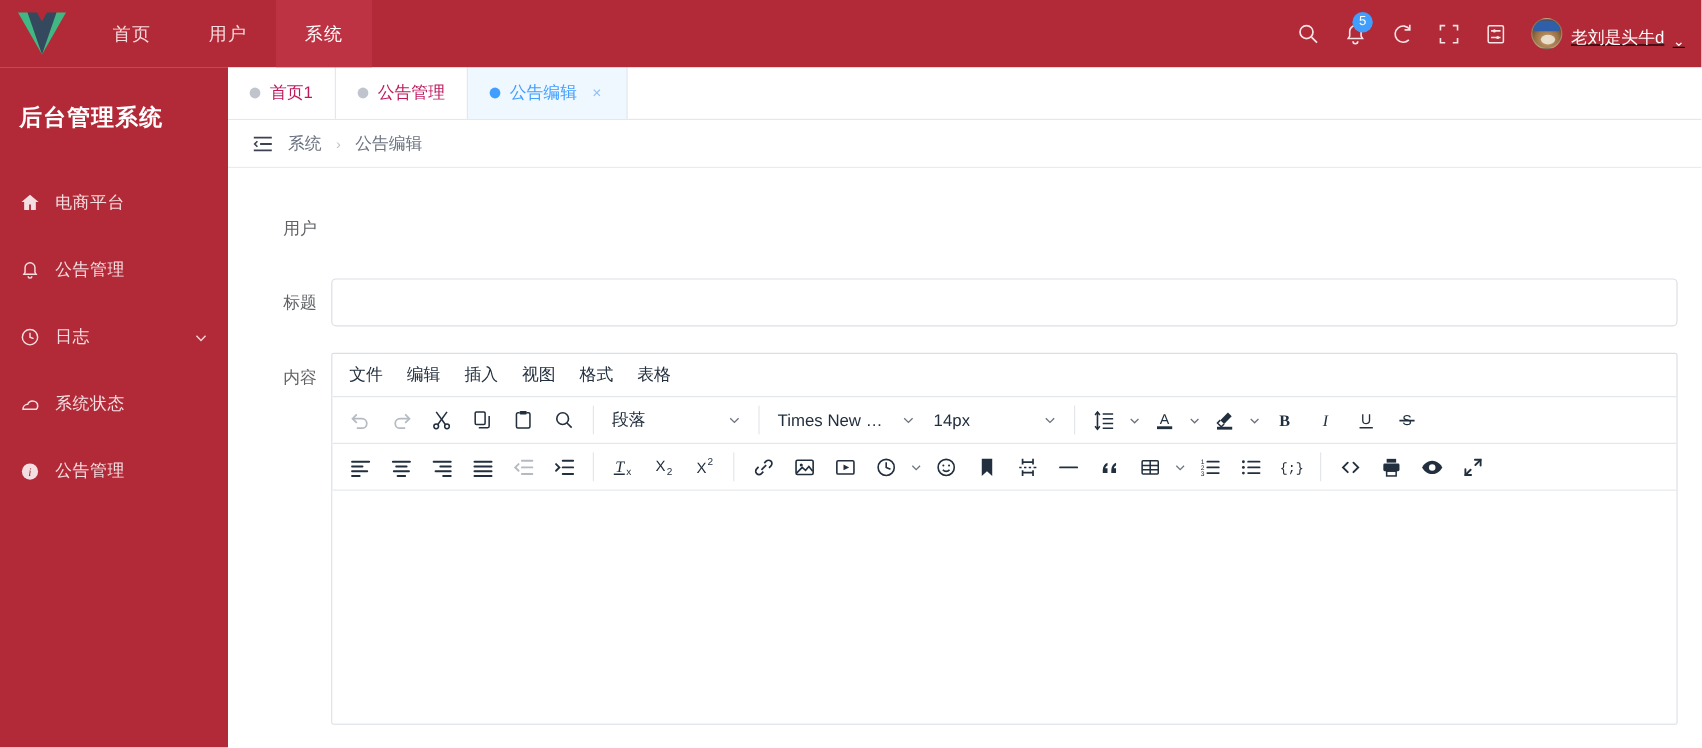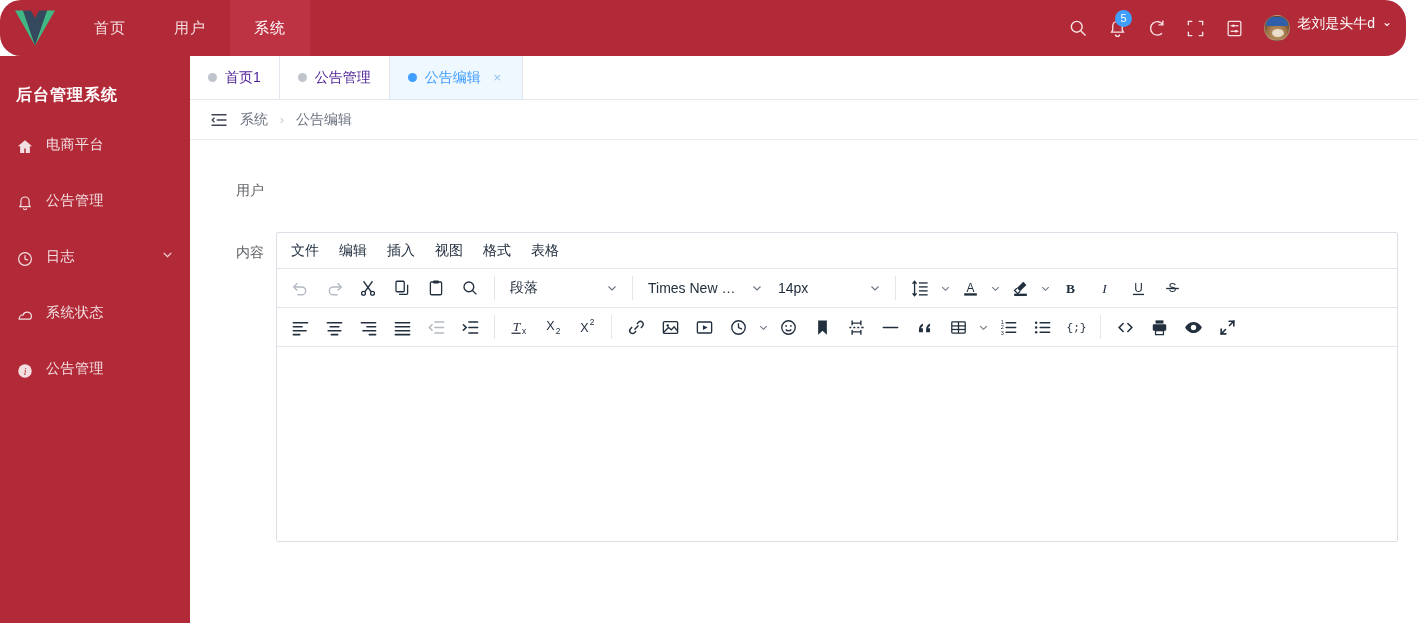--- a/index.html
+++ b/index.html
@@ -8,25 +8,24 @@
     margin: 0; padding: 0;
     width: 1418px; height: 623px;
     overflow: hidden;
     font-family: "Liberation Sans", "DejaVu Sans", sans-serif;
     background: #fff;
   }
   .app { position: relative; width: 1418px; height: 623px; }
 
   
   .header {
-    position: absolute; top: 0; left: 0; right: 12px; height: 56px;
+    position: absolute; top: 0; left: 0; right: 0; height: 56px;
     background: #b22a37;
     display: flex; align-items: center;
     z-index: 20;
-    border-radius: 21px;
   }
   .logo {
     width: 70px; height: 56px;
     display: flex; align-items: center; justify-content: center;
     flex: 0 0 70px;
   }
   .nav { display: flex; align-items: stretch; height: 56px; }
   .nav-item {
     padding: 0 24px; height: 56px;
     display: flex; align-items: center; justify-content: center;
@@ -45,22 +44,22 @@
     cursor: pointer; color: #f6e4e6;
   }
   .badge {
     position: absolute; top: -7px; left: 9px;
     min-width: 17px; height: 17px; border-radius: 9px;
     background: #409eff; color: #fff;
     font-size: 11px; line-height: 17px; text-align: center;
     padding: 0 3px; font-family: "Liberation Sans", sans-serif;
   }
   .user-box {
-    display: flex; align-items: flex-start; gap: 7px;
-    cursor: pointer; margin-left: 2px;
+    display: flex; align-items: flex-end; gap: 7px;
+    cursor: pointer; margin-left: 2px; text-decoration: underline;
   }
   .avatar {
     width: 26px; height: 26px; border-radius: 50%;
     background: radial-gradient(circle at 50% 72%, #c9a272 0%, #9d7346 45%, #6b4a2a 70%, #4a3520 100%);
     position: relative; overflow: hidden; flex: 0 0 26px;
     border: 1px solid rgba(255,255,255,.25);
   }
   .avatar:before {
     content: ""; position: absolute; left: 1px; right: 1px; top: 1px; height: 9px;
     background: #2f5fa8; border-radius: 8px 8px 2px 2px;
@@ -72,26 +71,26 @@
   }
   .uname { color: #fff; font-size: 14px; white-space: nowrap; }
   .chev-sm { color: #fff; font-size: 12px; }
 
   
   .sidebar {
     position: absolute; top: 56px; left: 0; width: 190px; bottom: 0;
     background: #b22a37; z-index: 10;
   }
   .side-title {
-    color: #fff; font-size: 16px; font-weight: bold;
+    color: #fff; font-size: 19px; font-weight: bold;
     letter-spacing: 1px; padding: 29px 0 0 16px;
   }
   .side-menu { margin-top: 30px; }
   .side-item {
-    height: 56px; display: flex; 
+    height: 56px; display: flex; align-items: center;
     padding: 0 16px 0 14px; color: #f3dfe2; font-size: 14px;
     cursor: pointer; position: relative;
   }
   .side-ico {
     width: 22px; height: 22px; flex: 0 0 22px;
     display: flex; align-items: center; justify-content: center;
     margin-right: 10px; color: #f3dfe2;
   }
   .side-label { flex: 1 1 auto; white-space: nowrap; letter-spacing: .5px;}
   .side-arrow { color: #f0d7da; font-size: 12px; }
@@ -101,21 +100,21 @@
     position: absolute; top: 56px; left: 190px; right: 0; bottom: 0;
     background: #fff;
   }
   .tabbar {
     height: 44px; border-bottom: 1px solid #e4e7ed;
     display: flex; align-items: stretch; background: #fff;
     padding-left: 0;
   }
   .tab {
     display: flex; align-items: center; gap: 8px;
-    padding: 0 18px; font-size: 14px; color: #4c1d95;
+    padding: 0 18px; font-size: 14px; color: #be185d;
     border-right: 1px solid #e4e7ed;
     cursor: pointer; background: #fff; white-space: nowrap;
   }
   .tab .dot {
     width: 9px; height: 9px; border-radius: 50%;
     background: #c0c4cc; flex: 0 0 9px;
   }
   .tab.active { background: #eff7ff; color: #409eff; }
   .tab.active .dot { background: #409eff; }
   .tab .close {
@@ -371,20 +370,26 @@
 
     <div class="form">
 
       <div class="form-row">
         <div class="form-label">用户</div>
         <div class="form-ctrl">
           <div class="user-value"></div>
         </div>
       </div>
 
+      <div class="form-row">
+        <div class="form-label">标题</div>
+        <div class="form-ctrl">
+          <input class="input" type="text" placeholder="" style="">
+        </div>
+      </div>
 
       <div class="form-row">
         <div class="form-label">内容</div>
         <div class="form-ctrl">
 
           <div class="mce">
 
             <div class="mce-menubar">
               <div class="mce-menu-item">文件</div>
               <div class="mce-menu-item">编辑</div>

